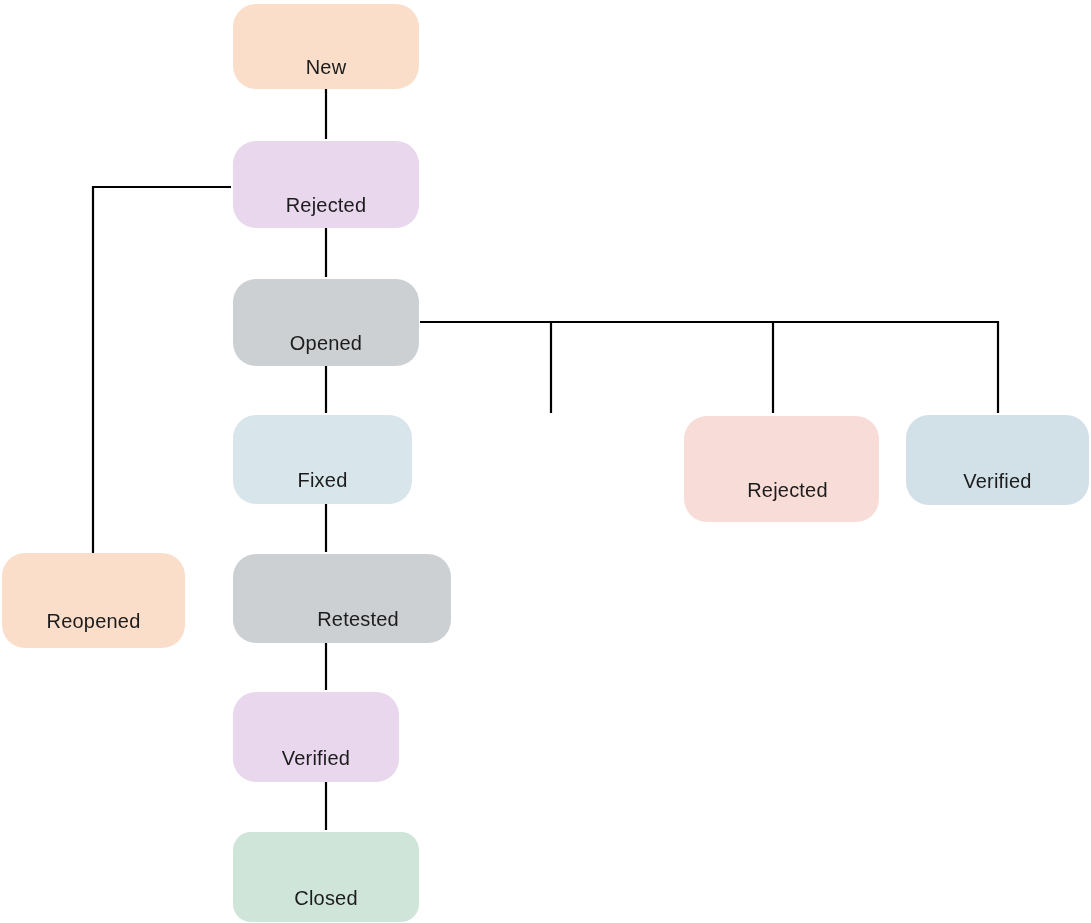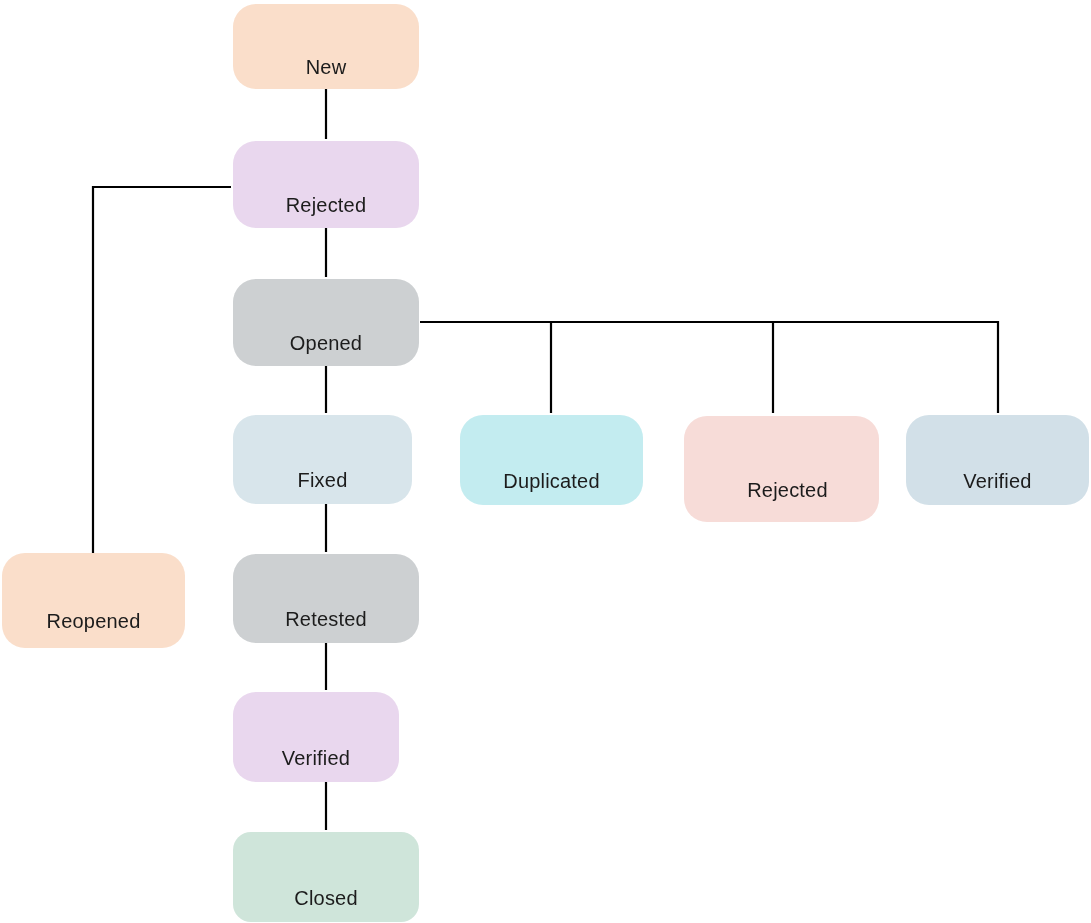--- a/index.html
+++ b/index.html
@@ -71,33 +71,30 @@
   </div>
 
   <div class="node" style="left: 233px; top: 279px; width: 186px; height: 87px; background-color: rgb(205, 208, 210);">
     <span class="label">Opened</span>
   </div>
 
   <div class="node" style="left: 233px; top: 415px; width: 179px; height: 89px; background-color: rgb(216, 229, 235);">
     <span class="label">Fixed</span>
   </div>
 
-  <div class="node" style="left: 460px; top: 415px; width: 183px; height: 90px; background-color: rgb(195, 236, 240);">
-    <span class="label">Duplicated</span>
-  </div>
 
   <div class="node" style="left: 684px; top: 416px; width: 183px; height: 106px; background-color: rgb(247, 220, 216); padding-left: 12px;">
     <span class="label">Rejected</span>
   </div>
 
   <div class="node" style="left: 906px; top: 415px; width: 183px; height: 90px; background-color: rgb(210, 224, 232);">
     <span class="label">Verified</span>
   </div>
 
-  <div class="node" style="left: 233px; top: 554px; width: 186px; height: 89px; background-color: rgb(205, 208, 210);">
+  <div class="node" style="left: 233px; top: 554px; width: 186px; height: 89px; background-color: rgb(205, 208, 210); padding-left: 32px;">
     <span class="label">Retested</span>
   </div>
 
   <div class="node" style="left: 2px; top: 553px; width: 183px; height: 95px; background-color: rgb(250, 222, 202);">
     <span class="label">Reopened</span>
   </div>
 
   <div class="node" style="left: 233px; top: 692px; width: 166px; height: 90px; background-color: rgb(233, 215, 238);">
     <span class="label">Verified</span>
   </div>

